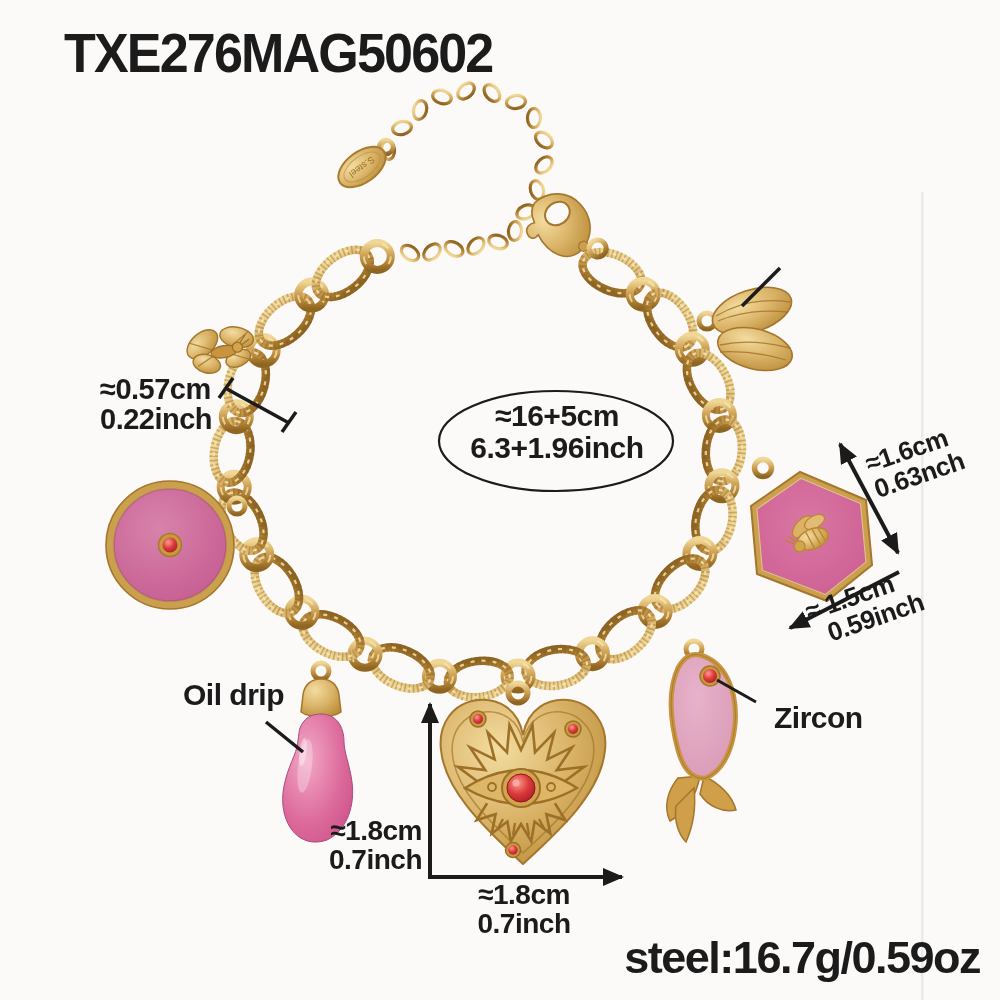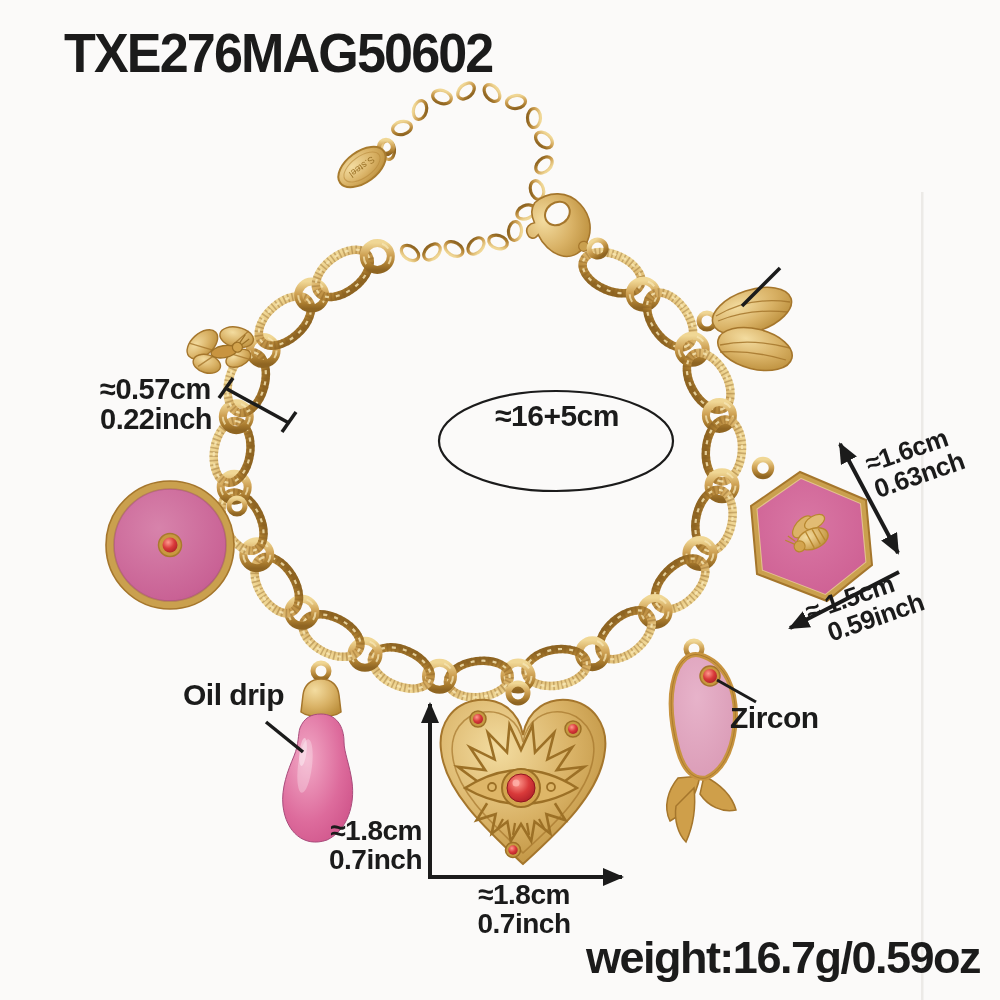--- a/index.html
+++ b/index.html
@@ -9,21 +9,21 @@
   svg{position:absolute;left:0;top:0;}
   .lbl{position:absolute;font-weight:700;color:var(--annotation,#1b1b1b);line-height:1.05;white-space:nowrap;}
   #product-code{left:64px;top:24px;font-size:56px;letter-spacing:-2px;transform:scaleX(.93);transform-origin:left top;}
   #stainless-label{left:717px;top:224px;font-size:29px;letter-spacing:-1px;}
   #link-dim{left:100px;top:374px;font-size:29px;letter-spacing:-.5px;}
   #length-dim{left:557px;top:400px;font-size:30px;text-align:center;transform:translateX(-50%);letter-spacing:-.5px;}
   #hex-dim-a{left:862px;top:452px;font-size:26px;transform:rotate(-19deg);transform-origin:left top;letter-spacing:-.5px;}
   #hex-dim-b{left:802px;top:600px;font-size:26px;transform:rotate(-19deg);transform-origin:left top;letter-spacing:-.5px;}
   #hex-dim-b .l2{padding-left:14px;}
   #oil-label{left:183px;top:679px;font-size:30px;letter-spacing:-.5px;text-align:center;}
-  #zircon-label{left:730px;top:702px;font-size:30px;letter-spacing:-.5px;}
+  #zircon-label{left:774px;top:702px;font-size:30px;letter-spacing:-.5px;}
   #heart-h-dim{right:578px;top:816px;font-size:28px;text-align:right;letter-spacing:-.5px;}
   #heart-w-dim{left:524px;top:880px;font-size:28px;text-align:center;transform:translateX(-50%);letter-spacing:-.5px;}
   #weight-label{right:20px;top:934px;font-size:45px;letter-spacing:-1.5px;}
   .lbl div{display:block;}
 </style>
 </head>
 <body>
 
 <div class="stage">
 
@@ -408,34 +408,35 @@
   </g>
 </svg>
 
 <div class="lbl" id="product-code">TXE276MAG50602</div>
 <div class="lbl" id="link-dim">
   <div>≈0.57cm</div>
   <div>0.22inch</div>
 </div>
 <div class="lbl" id="length-dim">
   <div>≈16+5cm</div>
+  <div>6.3+1.96inch</div>
 </div>
 <div class="lbl" id="hex-dim-a">
   <div>≈1.6cm</div>
   <div>0.63nch</div>
 </div>
 <div class="lbl" id="hex-dim-b">
   <div>≈ 1.5cm</div>
   <div class="l2">0.59inch</div>
 </div>
 <div class="lbl" id="oil-label">Oil drip</div>
 <div class="lbl" id="zircon-label">Zircon</div>
 <div class="lbl" id="heart-h-dim">
   <div>≈1.8cm</div>
   <div>0.7inch</div>
 </div>
 <div class="lbl" id="heart-w-dim">
   <div>≈1.8cm</div>
   <div>0.7inch</div>
 </div>
-<div class="lbl" id="weight-label">weight:16.7g/0.59oz</div>
+<div class="lbl" id="weight-label">steel:16.7g/0.59oz</div>
 
 </div>
 
 </body></html>

